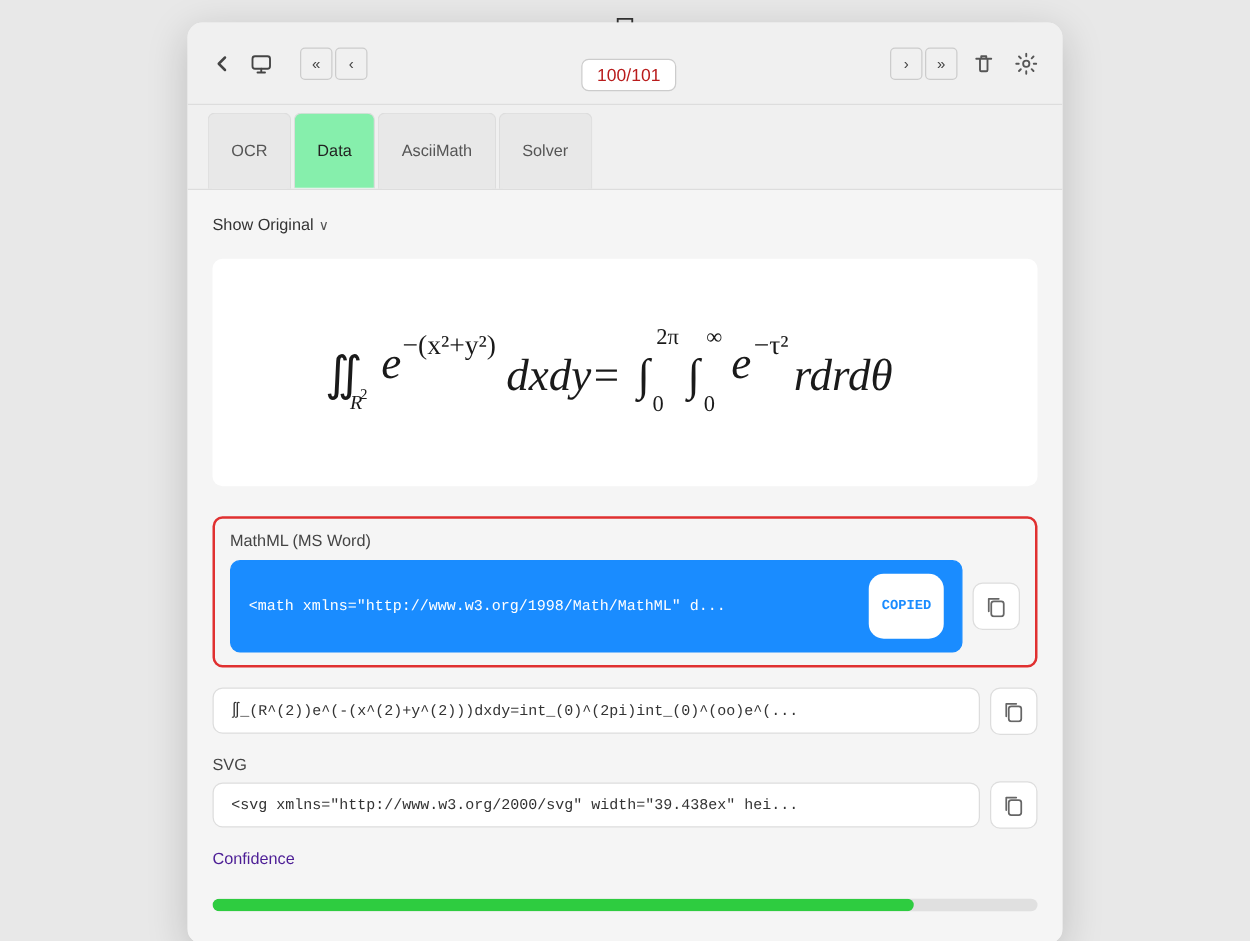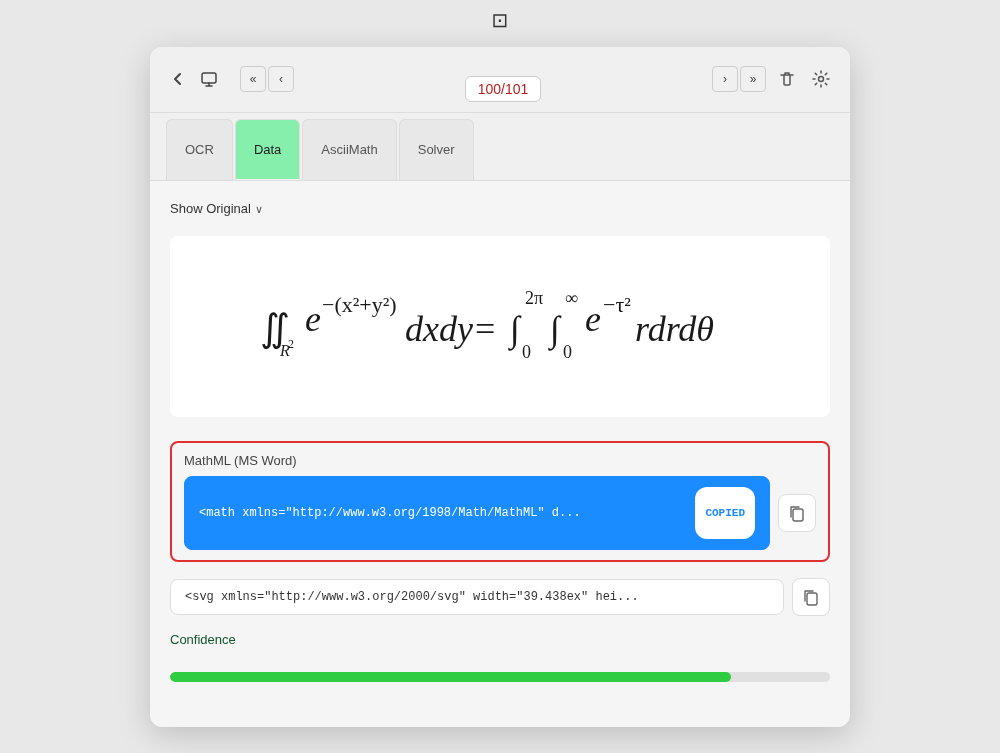--- a/index.html
+++ b/index.html
@@ -230,21 +230,21 @@
       font-size: 15px;
     }
 
     .confidence-section {
       margin-top: 16px;
       padding-bottom: 10px;
     }
 
     .confidence-label {
       font-size: 13px;
-      color: #14532d;
+      color: #4c1d95;
       margin-bottom: 25px;
     }
 
     .confidence-bar-bg {
       background: #e0e0e0;
       border-radius: 6px;
       height: 10px;
       overflow: hidden;
     }
 
@@ -373,23 +373,33 @@
           <svg width="18" height="18" viewBox="0 0 18 18" fill="none">
             <rect x="5" y="5" width="10" height="12" rx="2" stroke="#666" stroke-width="1.4"></rect>
             <path d="M3 13V3h8" stroke="#666" stroke-width="1.4" stroke-linecap="round" stroke-linejoin="round"></path>
           </svg>
         </button>
       </div>
     </div>
 
 
     <div class="section">
+      <div class="code-row">
+        <div class="code-box">∬_(R^(2))e^(-(x^(2)+y^(2)))dxdy=int_(0)^(2pi)int_(0)^(oo)e^(...</div>
+        <button class="copy-btn">
+          <svg width="18" height="18" viewBox="0 0 18 18" fill="none">
+            <rect x="5" y="5" width="10" height="12" rx="2" stroke="#666" stroke-width="1.4"></rect>
+            <path d="M3 13V3h8" stroke="#666" stroke-width="1.4" stroke-linecap="round" stroke-linejoin="round"></path>
+          </svg>
+        </button>
+      </div>
     </div>
 
     <div class="section">
+      <div class="section-label">SVG</div>
       <div class="code-row">
         <div class="code-box">&lt;svg xmlns="http://www.w3.org/2000/svg" width="39.438ex" hei...</div>
         <button class="copy-btn">
           <svg width="18" height="18" viewBox="0 0 18 18" fill="none">
             <rect x="5" y="5" width="10" height="12" rx="2" stroke="#666" stroke-width="1.4"></rect>
             <path d="M3 13V3h8" stroke="#666" stroke-width="1.4" stroke-linecap="round" stroke-linejoin="round"></path>
           </svg>
         </button>
       </div>
     </div>

